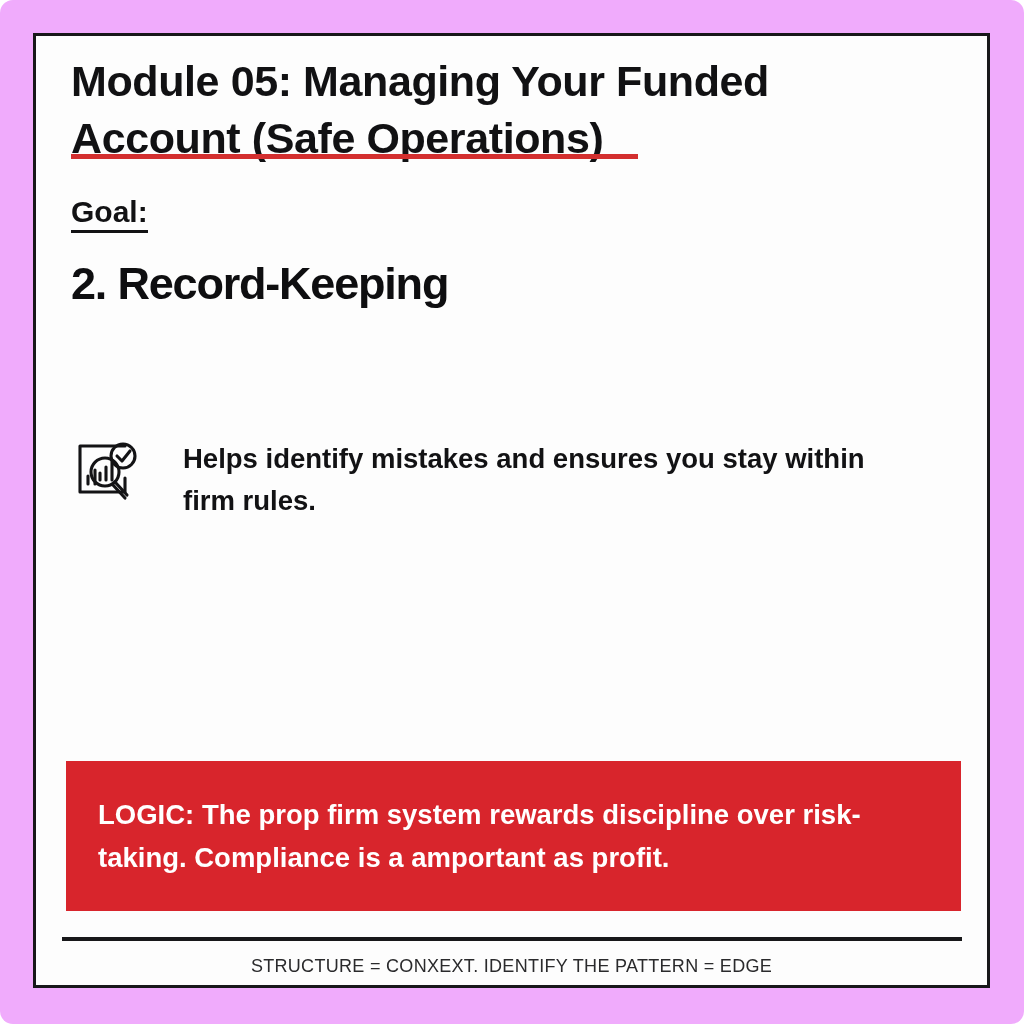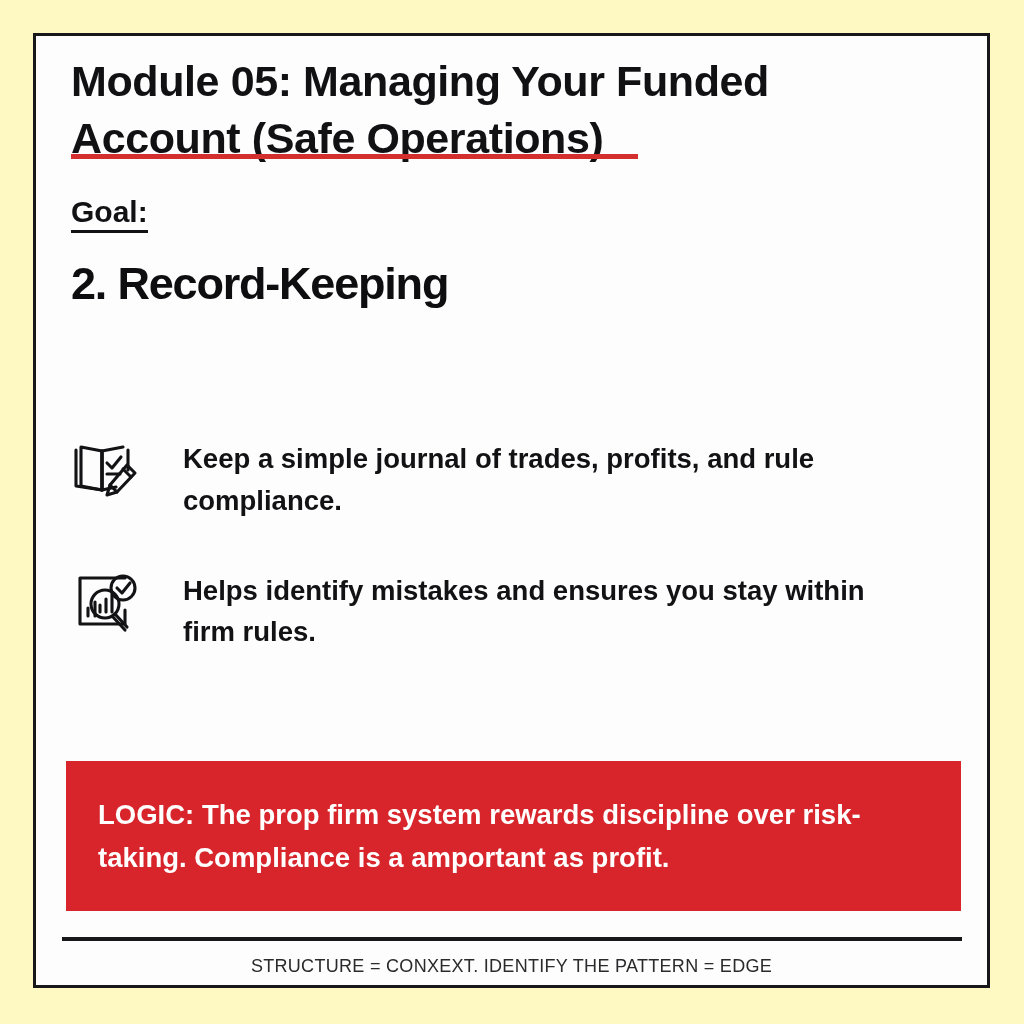--- a/index.html
+++ b/index.html
@@ -11,22 +11,23 @@
     width: 1024px;
     height: 1024px;
     font-family: "Liberation Sans", sans-serif;
     -webkit-font-smoothing: antialiased;
   }
 
   .slide {
     position: relative;
     width: 1024px;
     height: 1024px;
-    background: #fef9c3;
+    background: #f0abfc;
     box-sizing: border-box;
+    border-radius: 13px;
   }
 
   
   .frame {
     position: absolute;
     left: 33px;
     top: 33px;
     width: 957px;
     height: 955px;
     border: 3px solid #18181a;
@@ -183,46 +184,20 @@
         <h1 class="title">Module 05: Managing Your Funded Account (Safe Operations)</h1>
       </div>
       <div class="title-underline"></div>
 
       <div class="goal">Goal:</div>
 
       <h2 class="heading">2. Record-Keeping</h2>
 
       <div class="bullets">
 
-        <div class="bullet">
-          <span class="bullet-icon">
-            <svg viewBox="0 0 72 72" fill="none" stroke="#131315" stroke-width="3.1" stroke-linecap="round" stroke-linejoin="round">
-
-              <path d="M7 16 L7 52 L33 56"></path>
-
-              <path d="M59 16 L59 36"></path>
-
-              <path d="M12 13 L33 17 L33 56 L12 52 Z"></path>
-              <path d="M54 13 L33 17 L33 56 L47 53"></path>
-
-              <path d="M33 17 L33 56"></path>
-
-              <path d="M38 29 L43 34 L52 23"></path>
-
-              <path d="M38 40 L51 40"></path>
-
-              <path d="M58 31 L66 39 L48 58 L38 61 L41 51 Z"></path>
-
-              <path d="M41 51 L48 58"></path>
-
-              <path d="M54 35 L62 43"></path>
-            </svg>
-          </span>
-          <div class="bullet-text">Keep a simple journal of trades, profits, and rule compliance.</div>
-        </div>
 
         <div class="bullet">
           <span class="bullet-icon">
             <svg viewBox="0 0 72 72" fill="none" stroke="#131315" stroke-width="3.1" stroke-linecap="round" stroke-linejoin="round">
 
               <path d="M56 12 L11 12 L11 58 L56 58 L56 44"></path>
 
               <path d="M19 50 L19 42"></path>
               <path d="M26 50 L26 36"></path>
 

